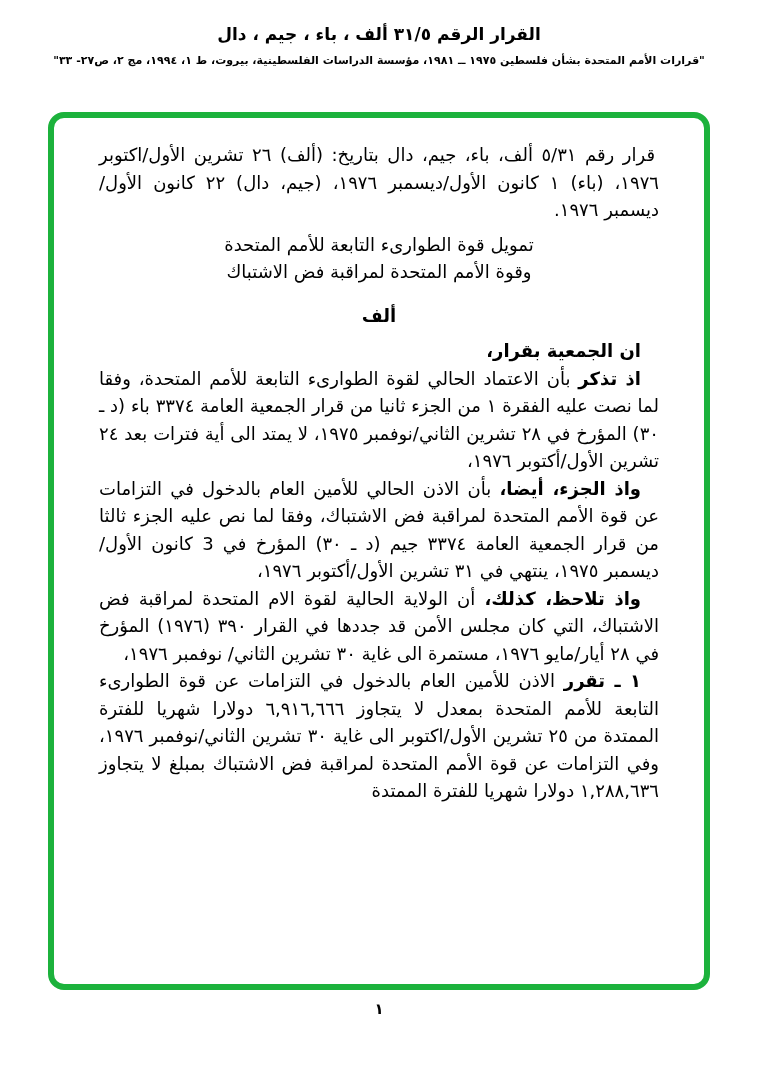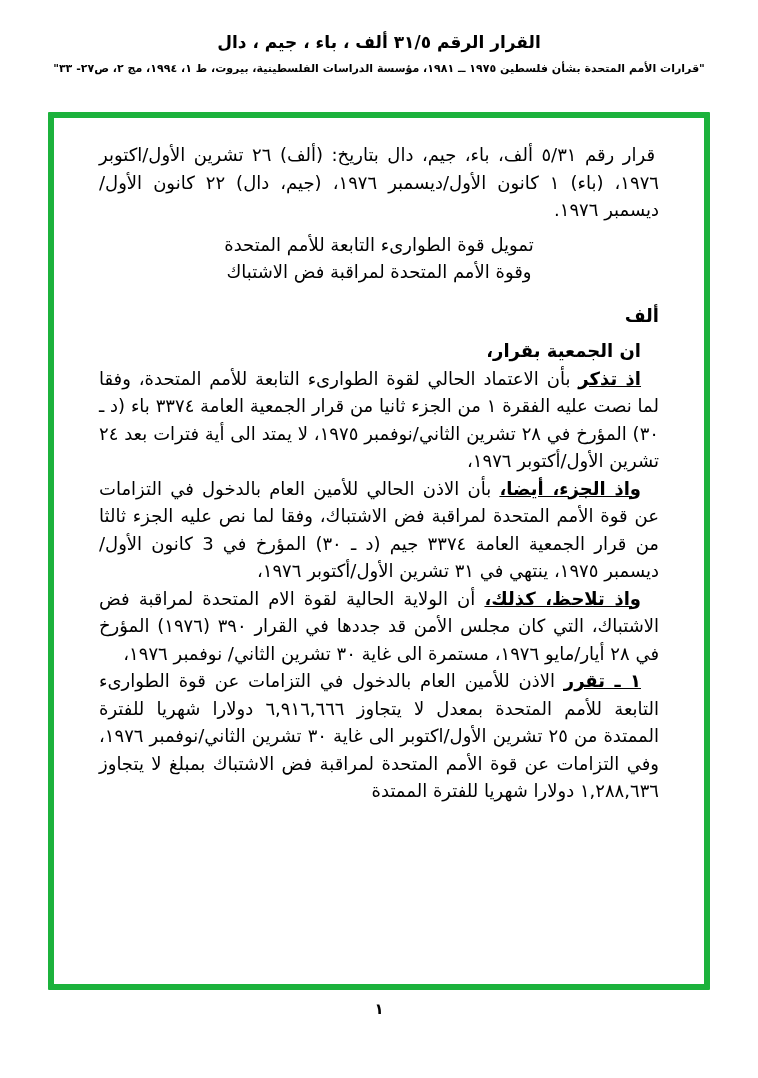--- a/index.html
+++ b/index.html
@@ -4,42 +4,42 @@
 <style>
   * { margin:0; padding:0; box-sizing:border-box; }
   html,body { background:#ffffff; }
   body {
     width:758px; height:1078px;
     position:relative;
     font-family:"DejaVu Sans", sans-serif;
     color:#000;
     overflow:hidden;
   }
-  .page-header { direction:rtl; text-align:center; padding-top:32px; }
+  .page-header { direction:rtl; text-align:center; padding-top:24px; }
   .header-title { font-size:17px; font-weight:700; letter-spacing:.5px; }
   .header-source { font-size:11px; font-weight:700; margin-top:10px; }
 
   .doc-frame {
     position:absolute;
     left:48px; top:112px;
     width:662px; height:878px;
     border:6px solid #1cb23c;
-    border-radius:1px;
+    border-radius:16px;
     padding:23px 45px 0 45px;
     direction:rtl;
     font-size:18px;
     line-height:27.5px;
     text-align:justify;
   }
   .intro-para { text-indent:4px; }
   .subject-block { text-align:center; font-weight:400; margin-top:7px; text-indent:0; }
-  .section-label { font-weight:700; margin:16px 0 8px 0; text-indent:0; }
+  .section-label { text-align:center; font-weight:700; margin:16px 0 8px 0; text-indent:0; }
   .preamble-opening { font-weight:700; text-indent:18px; }
   .doc-para { text-indent:18px; }
-  .doc-para b, .intro-para b { font-weight:700;text-decoration:underline; }
+  .doc-para b, .intro-para b { font-weight:700; }
 
   .page-number {
     position:absolute; left:0; top:1000px;
     width:100%; text-align:center;
     font-size:15px; font-weight:700;
   }
 </style>
 </head>
 <body>
 

